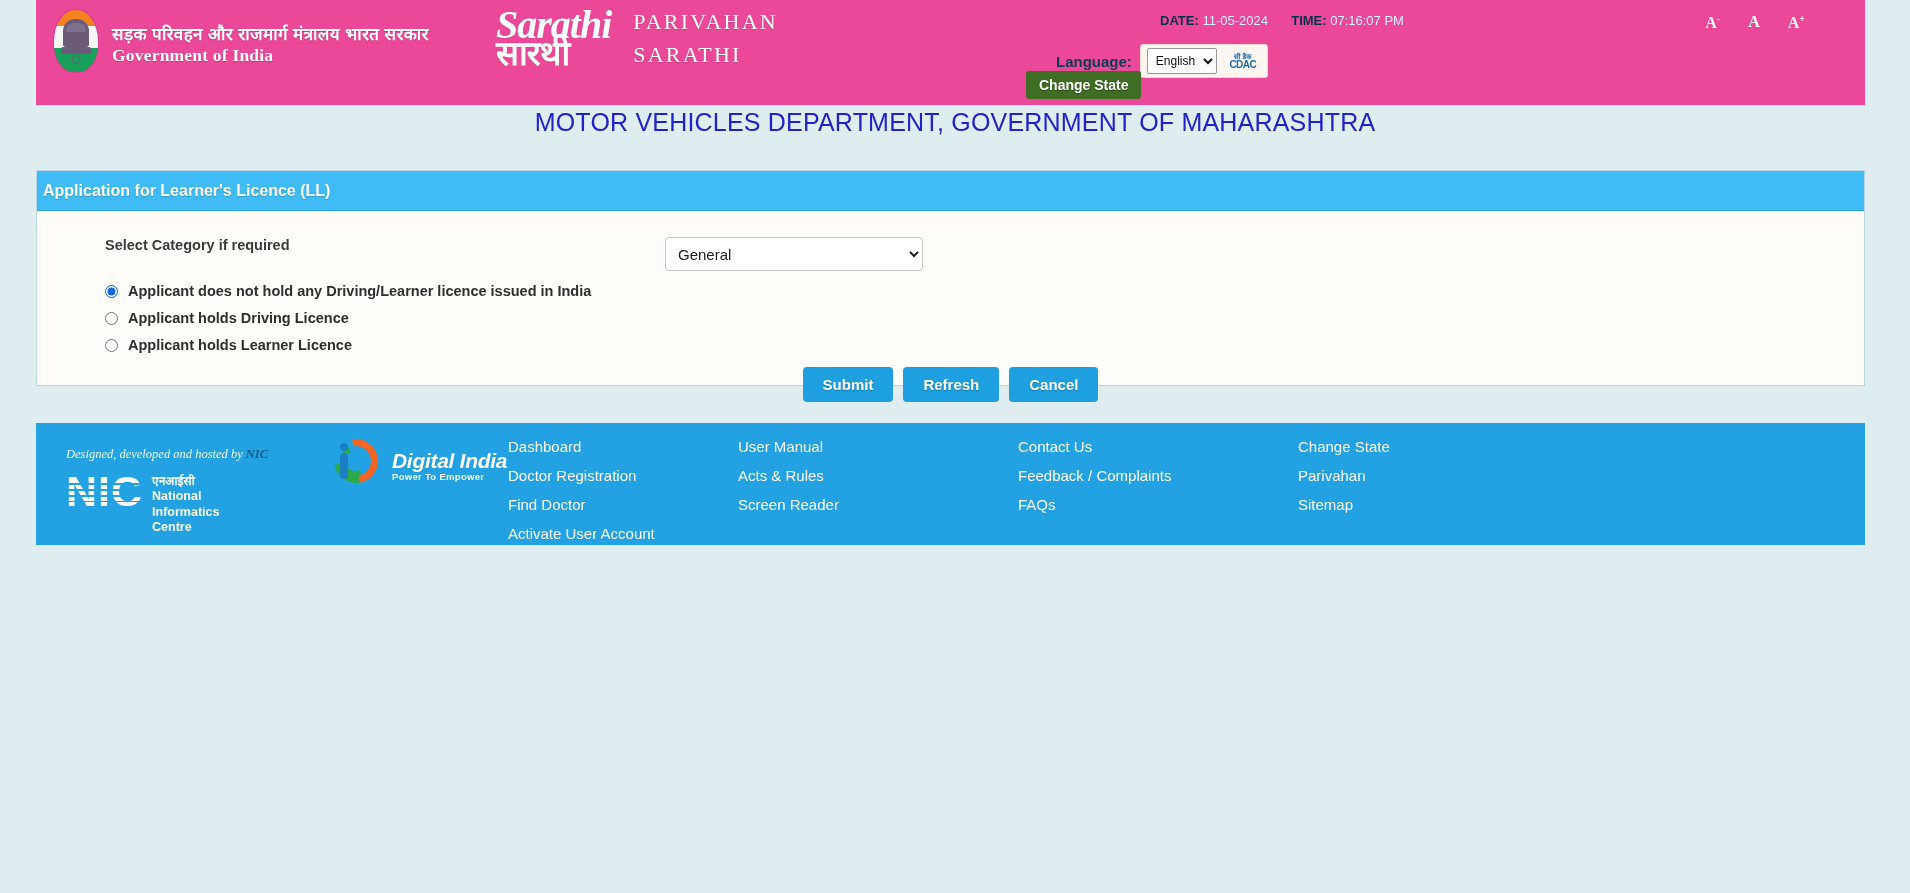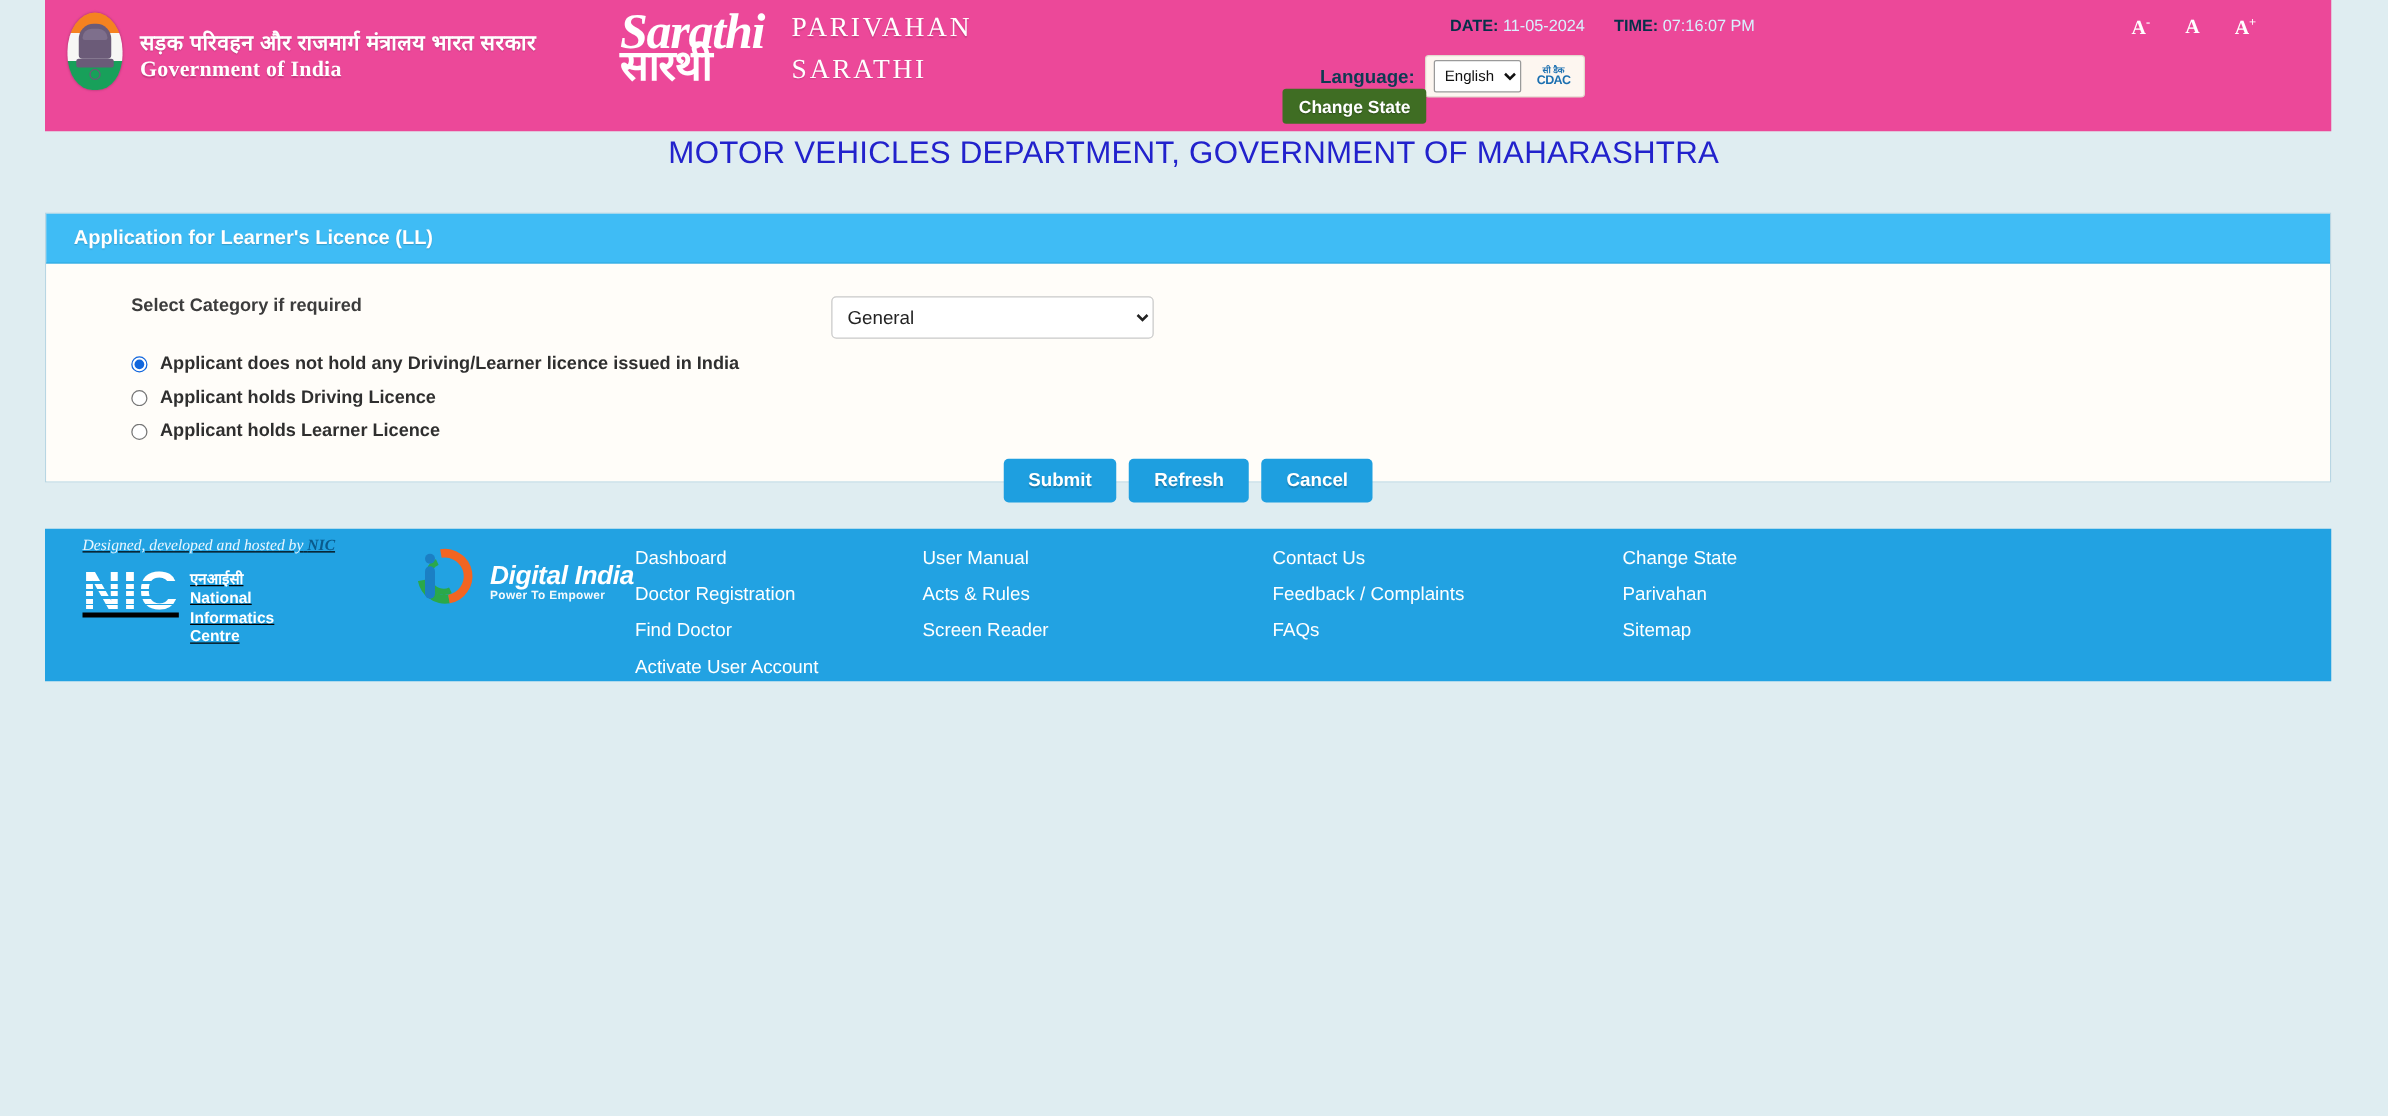--- a/index.html
+++ b/index.html
@@ -141,21 +141,21 @@
     font-size: 25px; font-weight: 400; letter-spacing: .2px;
   }
 
   
   .panel {
     position: absolute; left: 36px; top: 170px; width: 1829px; height: 216px;
     border: 1px solid #b8d6e3; background: #fffdf9;
   }
   .panel-head {
     height: 40px; background: #3fbcf5; border-bottom: 1px solid #2fa8e0;
-    display: flex; align-items: center; padding-left: 22px;
+    display: flex; align-items: center; padding-left: 6px;
   }
   .panel-head-title {
     color: #ffffff; font-size: 16px; font-weight: 700;
     text-shadow: 0 1px 1px rgba(0,0,0,.18);
   }
   .panel-body { position: relative; height: 174px; background: #fffdf9; }
 
   .field-row {
     position: absolute; left: 0; top: 26px; width: 100%;
     display: flex; 
@@ -190,21 +190,21 @@
     font-family: "Liberation Sans", sans-serif;
     font-size: 15px; font-weight: 700; padding: 9px 20px; cursor: pointer;
     text-shadow: 0 1px 1px rgba(0,0,0,.22);
   }
 
   
   .footer {
     position: absolute; left: 36px; top: 423px; width: 1829px; height: 122px;
     background: #22a2e2;
   }
-  .footer-brand { position: absolute; left: 30px; top: 6px; text-decoration: underline; }
+  .footer-brand { position: absolute; left: 30px; top: 24px; }
   .designed-by {
     font-family: "Liberation Serif", serif; font-style: italic;
     font-size: 12.5px; color: #eaf7ff; white-space: nowrap;
   }
   .designed-by .nic-inline { color: #0a5a8c; font-weight: 700; }
   .nic-logo { display: flex; align-items: flex-start; gap: 9px; margin-top: 12px; }
   .nic-mark {
     font-size: 43px; font-weight: 700; color: #ffffff; line-height: .8;
     letter-spacing: 1px; font-family: "Liberation Sans", sans-serif;
     position: relative;

